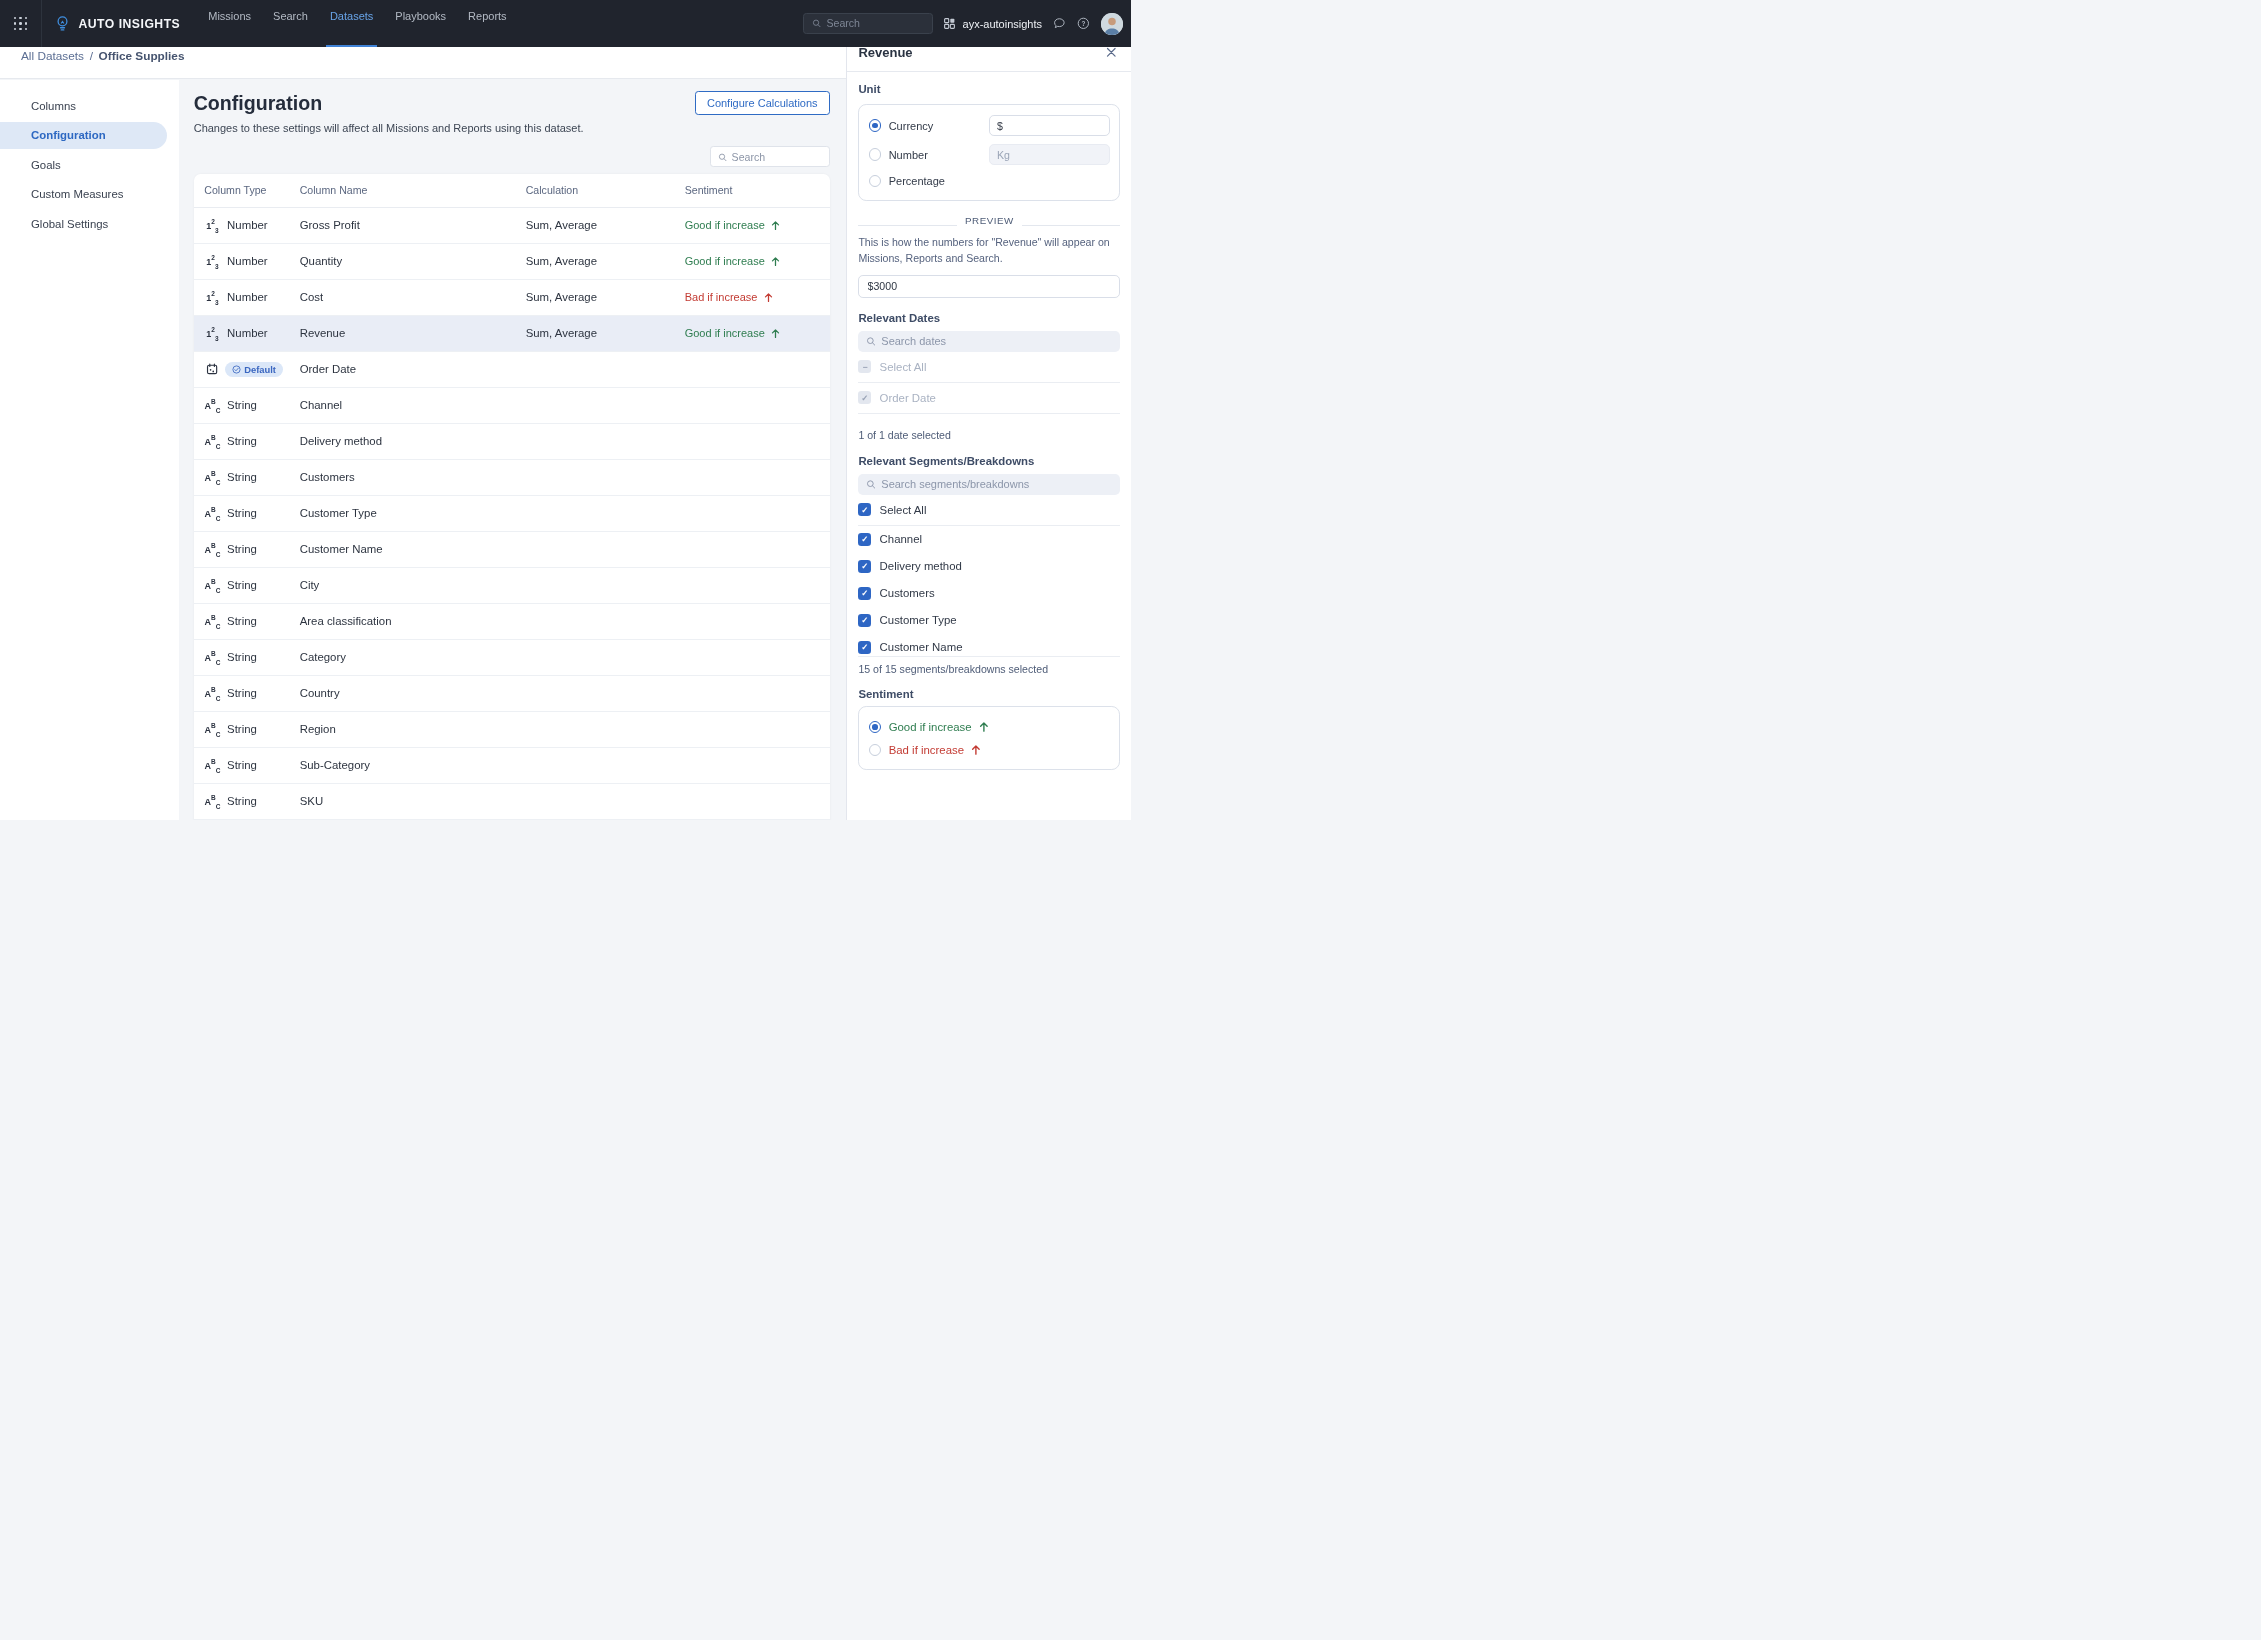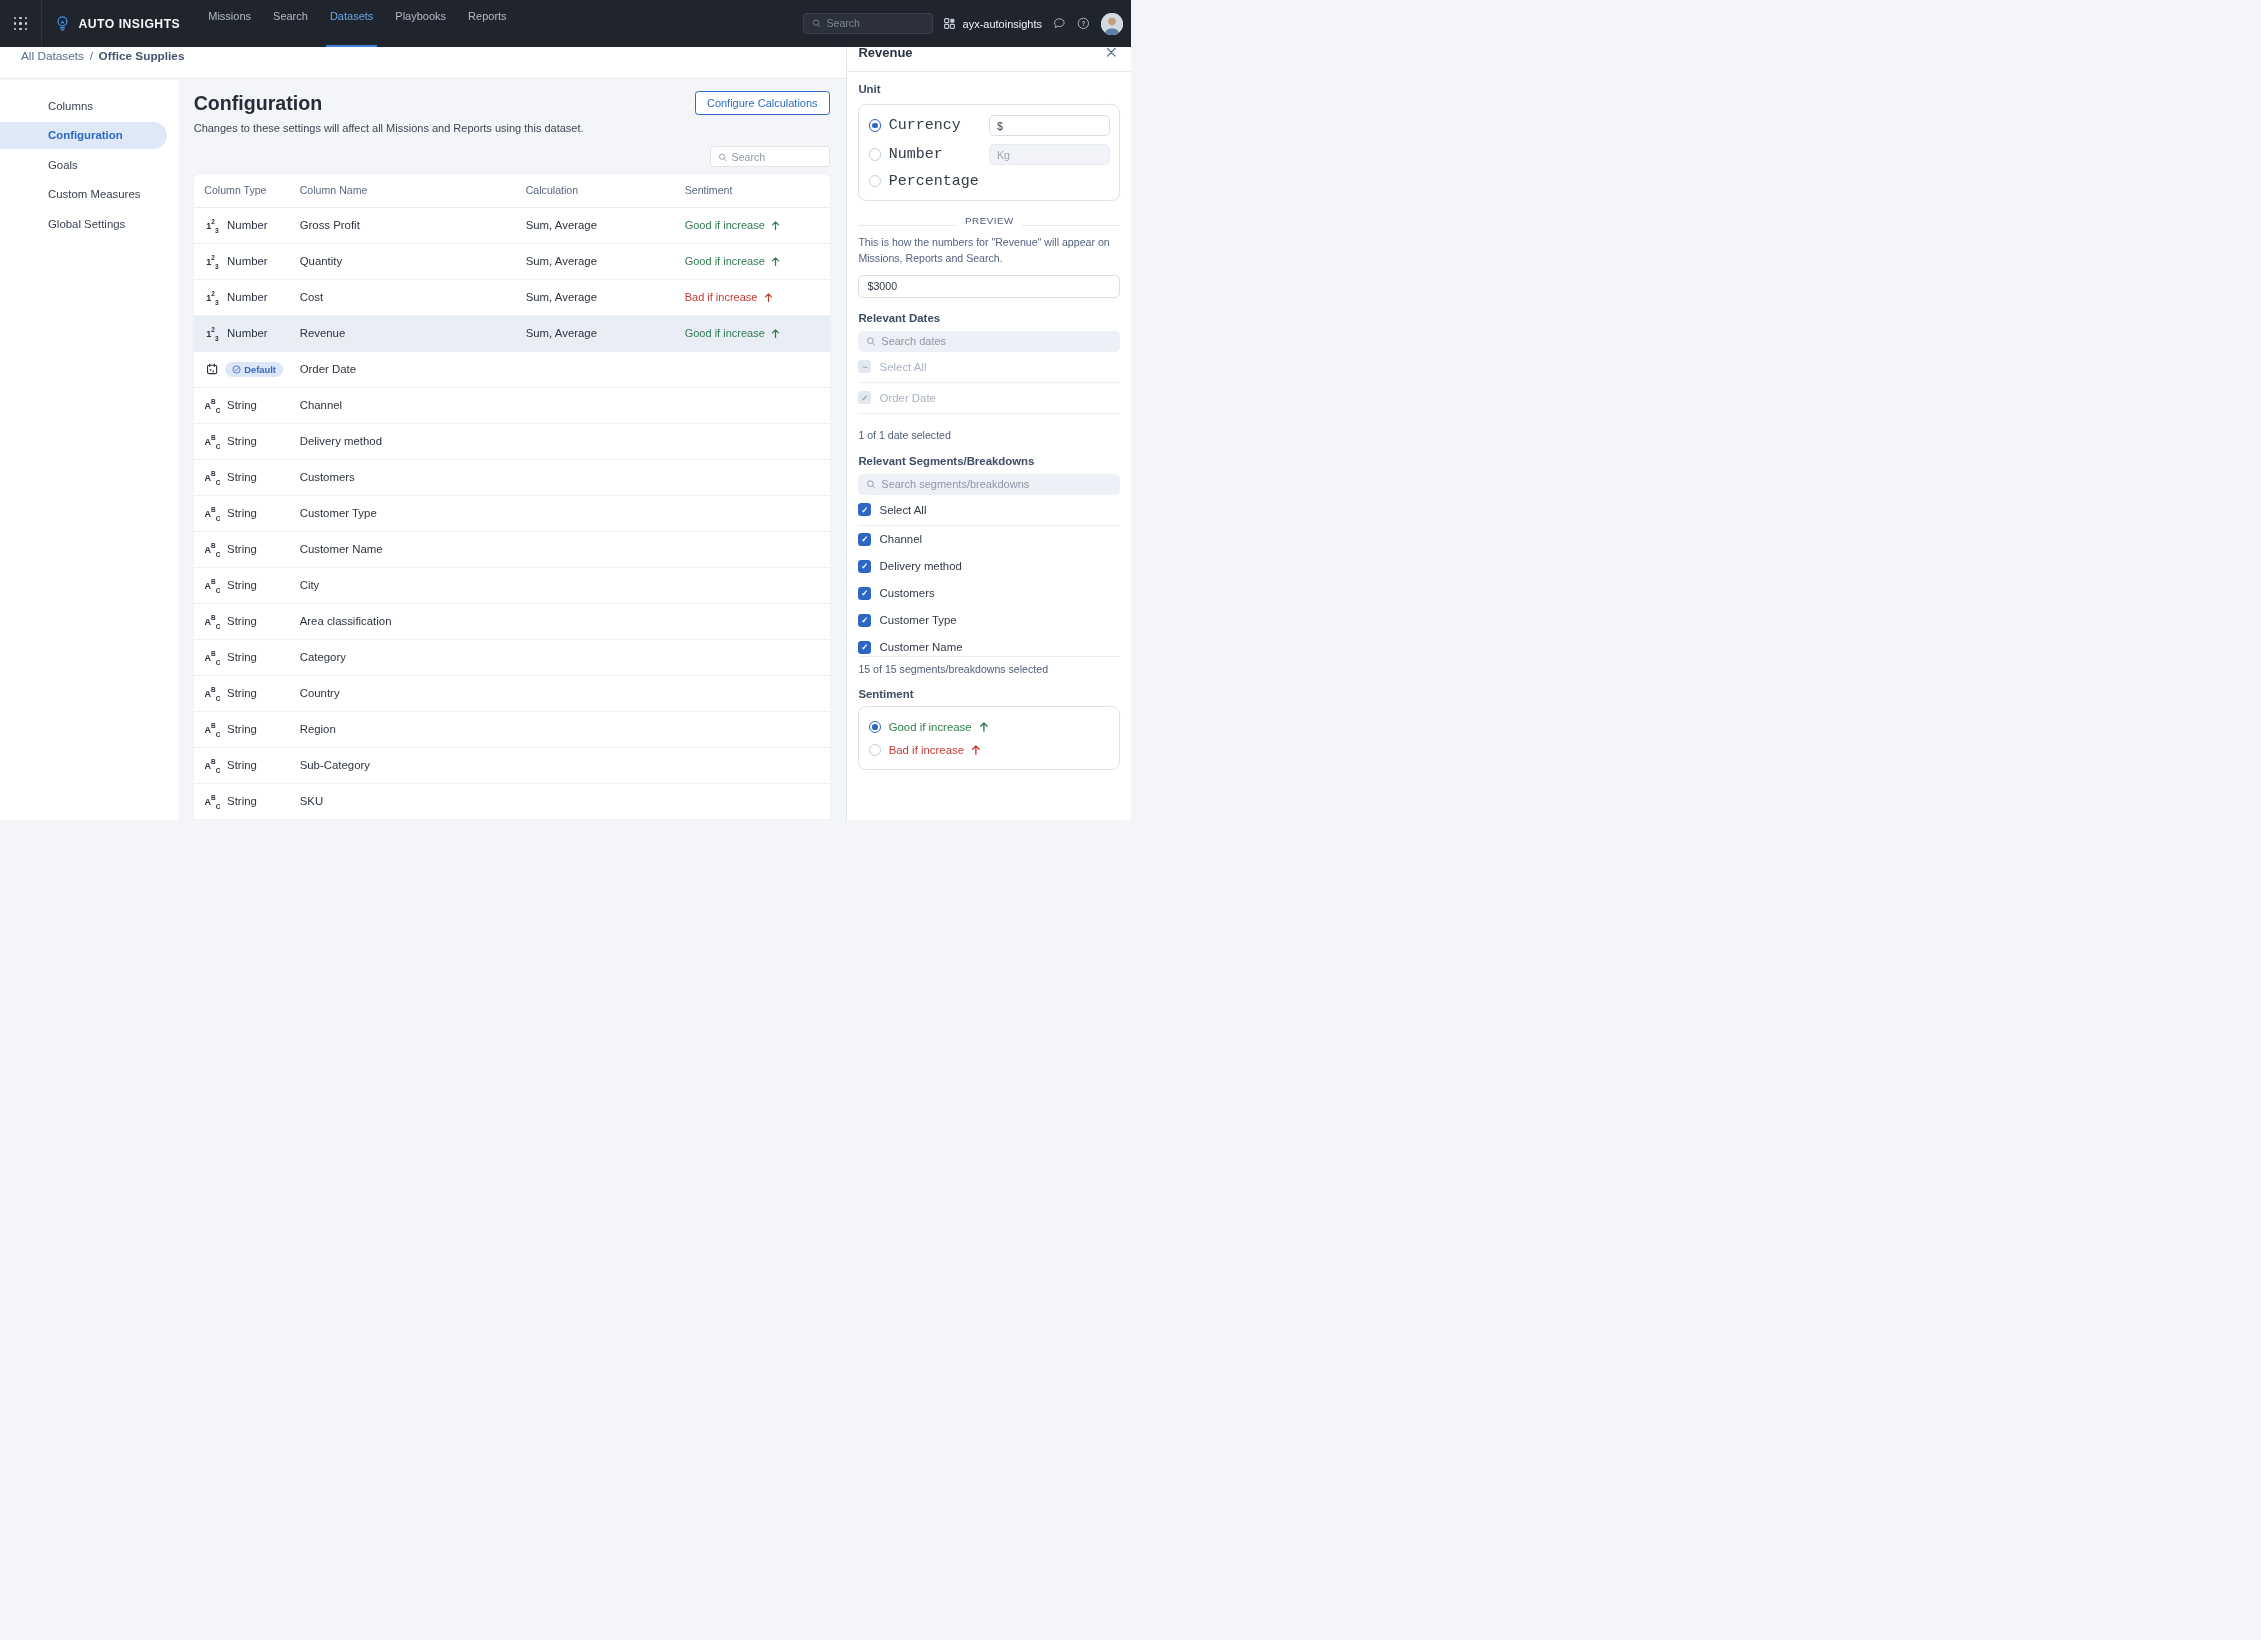--- a/index.html
+++ b/index.html
@@ -26,21 +26,21 @@
   .avatar { width:22px; height:22px; border-radius:50%; overflow:hidden; background:#cfd9df; cursor:pointer; }
 
   
   .breadcrumb-bar { position:absolute; top:33px; left:0; right:284px; height:46px; background:#fff; border-bottom:0.8px solid #e6e9ee; display:flex; align-items:center; padding-left:21px; font-size:11.8px; }
   .bc-link { color:#5b6e93; cursor:pointer; }
   .bc-sep { color:#5b6e93; margin:0 5.7px; }
   .bc-current { color:#46546f; font-weight:700; }
 
   
   .sidebar { position:absolute; top:80px; left:0; width:179px; bottom:0; background:#fff; padding-top:10.6px; }
-  .side-item { height:27px; line-height:27px; margin:2.4px 0; padding-left:48px; font-size:11.4px; color:#3a4250; cursor:pointer; }
+  .side-item { height:27px; line-height:27px; margin:2.4px 0; padding-left:31px; font-size:11.4px; color:#3a4250; cursor:pointer; }
   .side-item.active { background:#dee8f6; color:#2d68c2; font-weight:700; border-radius:0 14px 14px 0; width:167px; }
 
   
   .main { position:absolute; top:80px; left:179px; right:284px; bottom:0; background:#f3f5f8; padding:11.4px 17px 0 14.7px; overflow:hidden; }
   .head-row { display:flex; align-items:center; justify-content:space-between; }
   .page-title { font-size:19.6px; font-weight:700; color:#252d3c; }
   .btn-outline { background:#fff; border:0.8px solid #2f6bc4; color:#2f6bc4; font-size:11px; height:23.6px; padding:0 11.4px; border-radius:3.3px; cursor:pointer; font-family:inherit; }
   .subtitle { margin-top:7.3px; font-size:11px; color:#3d4654; }
   .search-row { margin-top:12.2px; display:flex; justify-content:flex-end; }
   .search-box { width:120px; height:21px; background:#fff; border:0.8px solid #dfe3ea; border-radius:3.3px; display:flex; align-items:center; gap:4.9px; padding:0 6.5px; }
@@ -68,21 +68,21 @@
   .panel { position:absolute; top:33px; left:846px; right:0; bottom:0; background:#fff; border-left:0.8px solid #e3e6ed; }
   .panel-header { height:39px; display:flex; align-items:center; justify-content:space-between; padding:0 14.7px 0 11.4px; border-bottom:0.8px solid #e6e9ef; }
   .panel-title { font-size:13px; font-weight:700; color:#2a3342; }
   .panel-body { padding:11.4px 10.6px 0 11.4px; height:calc(100% - 39px); overflow:hidden; }
   .sec-label { font-size:11.4px; font-weight:700; color:#3e4c66; }
   .opt-box { border:0.8px solid #dce1ea; border-radius:8.2px; padding:6.5px 9.8px; margin-top:8.2px; }
   .opt-row { display:flex; align-items:center; min-height:29px; gap:7.3px; }
   .radio { width:12.2px; height:12.2px; border-radius:50%; border:1.2px solid #c7cfdc; flex:0 0 12.2px; display:flex; align-items:center; justify-content:center; cursor:pointer; }
   .radio.on { border-color:#2e66c4; }
   .radio.on i { width:5.7px; height:5.7px; border-radius:50%; background:#2e66c4; }
-  .opt-label { font-size:15px; color:#323a48;font-family:Liberation Mono, monospace; }
+  .opt-label { font-size:11px; color:#323a48; }
   .opt-input { margin-left:auto; width:121px; height:21px; border:0.8px solid #d9dee8; border-radius:4.9px; font-size:10.6px; color:#333a46; padding:0 7.3px; outline:none; font-family:inherit; }
   .opt-input:disabled { background:#f1f3f8; border-color:#e8ebf2; }
   .opt-input::placeholder { color:#9aa4b6; }
   .preview-divider { display:flex; align-items:flex-end; gap:8.2px; margin-top:14px; color:#4e5c77; font-size:9.8px; letter-spacing:0.5px; }
   .preview-divider i { flex:1; height:0.8px; background:#e3e7ee; }
   .preview-desc { margin-top:9px; font-size:10.6px; line-height:1.48; color:#55627e; }
   .preview-input { margin-top:8.2px; width:100%; height:23px; border:0.8px solid #d9dee8; border-radius:4.9px; font-size:10.6px; color:#2f3744; padding:0 8.2px; outline:none; font-family:inherit; }
   .soft-search { margin-top:6.5px; height:21px; background:#edf0f6; border-radius:4.9px; display:flex; align-items:center; gap:5.7px; padding:0 7.3px; }
   .soft-search input { background:transparent; border:none; outline:none; width:100%; font-size:11px; font-family:inherit; color:#4e5a70; }
   .soft-search input::placeholder { color:#8c96aa; }

